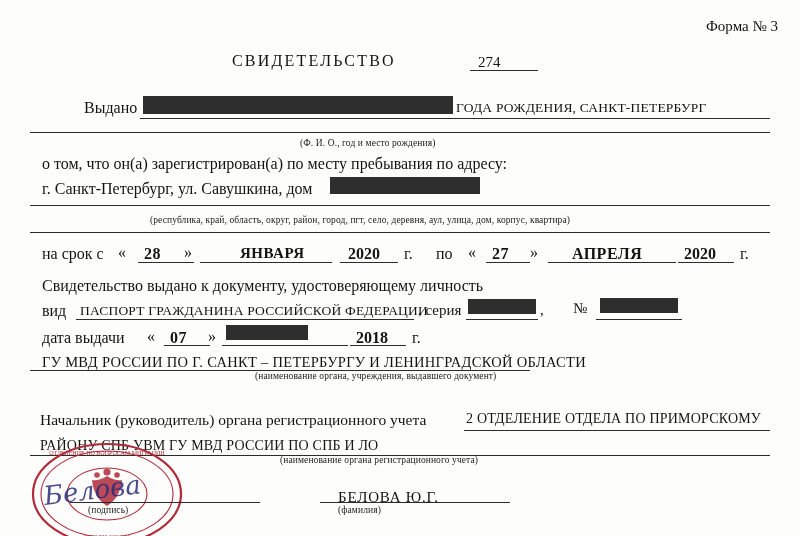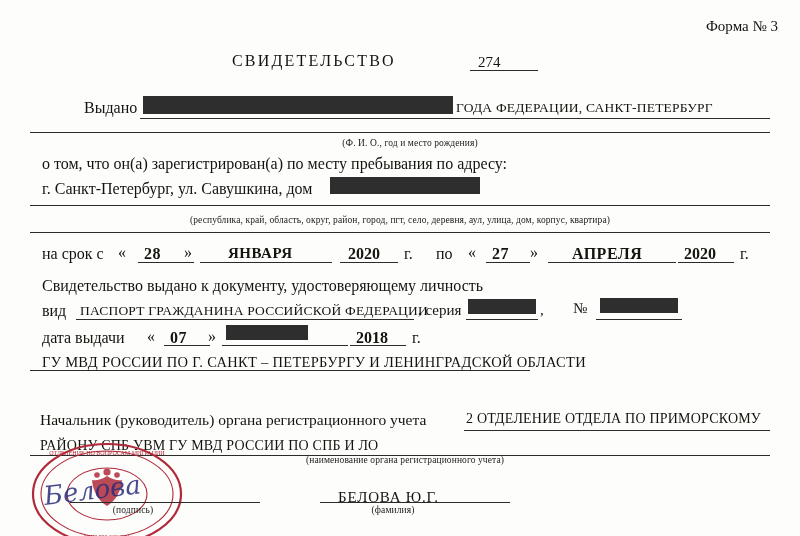--- a/index.html
+++ b/index.html
@@ -24,21 +24,21 @@
     border-bottom: 1px solid #2b2b2b;
   }
   .redact {
     position: absolute;
     background: #2e2e2e;
   }
   .tiny {
     font-size: 9.5px;
     font-family: "Liberation Serif", serif;
     color: #1a1a1a;
-    text-align: center;
+    text-align: left;
     letter-spacing: 0.1px;
   }
   .txt { position: absolute; white-space: nowrap; }
 
   #form-no {
     right: 22px;
     top: 18px;
     font-size: 15px;
   }
 
@@ -68,21 +68,21 @@
 
   #lbl-otom { left: 42px; top: 155px; font-size: 16px; }
   #addr-line { left: 42px; top: 180px; font-size: 16px; }
 
   #lbl-addr-hint { left: 150px; top: 215px; width: 500px; }
 
   #lbl-nasrok { left: 42px; top: 245px; font-size: 16px; }
   #q1 { left: 118px; top: 244px; font-size: 16px; }
   #day-from { left: 144px; top: 245px; font-size: 16px; font-weight: bold; letter-spacing: .5px;}
   #q2 { left: 184px; top: 244px; font-size: 16px; }
-  #month-from { left: 228px; top: 245px; font-size: 15px; font-weight: bold; letter-spacing: .5px;}
+  #month-from { left: 240px; top: 245px; font-size: 15px; font-weight: bold; letter-spacing: .5px;}
   #year-from { left: 348px; top: 245px; font-size: 16px; font-weight: bold; }
   #g1 { left: 404px; top: 245px; font-size: 16px; }
   #lbl-po { left: 436px; top: 245px; font-size: 16px; }
   #q3 { left: 468px; top: 244px; font-size: 16px; }
   #day-to { left: 492px; top: 245px; font-size: 16px; font-weight: bold; letter-spacing: .5px;}
   #q4 { left: 530px; top: 244px; font-size: 16px; }
   #month-to { left: 572px; top: 245px; font-size: 16px; font-weight: bold; letter-spacing: .5px;}
   #year-to { left: 684px; top: 245px; font-size: 16px; font-weight: bold; }
   #g2 { left: 740px; top: 245px; font-size: 16px; }
 
@@ -146,21 +146,21 @@
 <div id="page">
 
   <div class="txt" id="form-no">Форма № 3</div>
 
   <div class="txt" id="title">СВИДЕТЕЛЬСТВО</div>
   <div class="txt" id="title-num">274</div>
   <div class="line" style="left:470px; top:70px; width:68px;"></div>
 
   <div class="txt" id="lbl-vydano">Выдано</div>
   <div class="redact" style="left:143px; top:96px; width:310px; height:18px;"></div>
-  <div class="txt" id="birth-place">ГОДА ФЕДЕРАЦИИ, САНКТ-ПЕТЕРБУРГ</div>
+  <div class="txt" id="birth-place">ГОДА РОЖДЕНИЯ, САНКТ-ПЕТЕРБУРГ</div>
   <div class="line" style="left:140px; top:118px; width:630px;"></div>
   <div class="line" style="left:30px; top:132px; width:740px;"></div>
   <div class="tiny abs" id="lbl-fio-hint">(Ф. И. О., год и место рождения)</div>
 
   <div class="txt" id="lbl-otom">о том, что он(а) зарегистрирован(а) по месту пребывания по адресу:</div>
   <div class="txt" id="addr-line">г. Санкт-Петербург, ул. Савушкина, дом</div>
   <div class="redact" style="left:330px; top:177px; width:150px; height:17px;"></div>
   <div class="line" style="left:30px; top:205px; width:740px;"></div>
   <div class="tiny abs" id="lbl-addr-hint">(республика, край, область, округ, район, город, пгт, село, деревня, аул, улица, дом, корпус, квартира)</div>
   <div class="line" style="left:30px; top:232px; width:740px;"></div>
@@ -204,20 +204,21 @@
   <div class="line" style="left:164px; top:345px; width:46px;"></div>
   <div class="txt" id="q6">»</div>
   <div class="redact" style="left:226px; top:325px; width:82px; height:15px;"></div>
   <div class="line" style="left:222px; top:345px; width:126px;"></div>
   <div class="txt" id="year-issue">2018</div>
   <div class="line" style="left:350px; top:345px; width:56px;"></div>
   <div class="txt" id="g3">г.</div>
 
   <div class="txt" id="organ">ГУ  МВД  РОССИИ  ПО  Г. САНКТ – ПЕТЕРБУРГУ  И  ЛЕНИНГРАДСКОЙ  ОБЛАСТИ</div>
   <div class="line" style="left:30px; top:370px; width:500px;"></div>
+  <div class="tiny abs" id="lbl-organ-hint">(наименование органа, учреждения, выдавшего документ)</div>
 
   <div class="txt" id="lbl-nachalnik">Начальник (руководитель) органа регистрационного учета</div>
   <div class="txt" id="organ-reg1">2 ОТДЕЛЕНИЕ ОТДЕЛА  ПО ПРИМОРСКОМУ</div>
   <div class="line" style="left:464px; top:430px; width:306px;"></div>
   <div class="txt" id="organ-reg2">РАЙОНУ СПБ УВМ  ГУ  МВД  РОССИИ  ПО СПБ  И  ЛО</div>
   <div class="line" style="left:30px; top:455px; width:740px;"></div>
   <div class="tiny abs" id="lbl-organ-reg-hint">(наименование органа регистрационного учета)</div>
 
   <div id="stamp">
     <svg width="158" height="104" viewBox="0 0 158 104">

